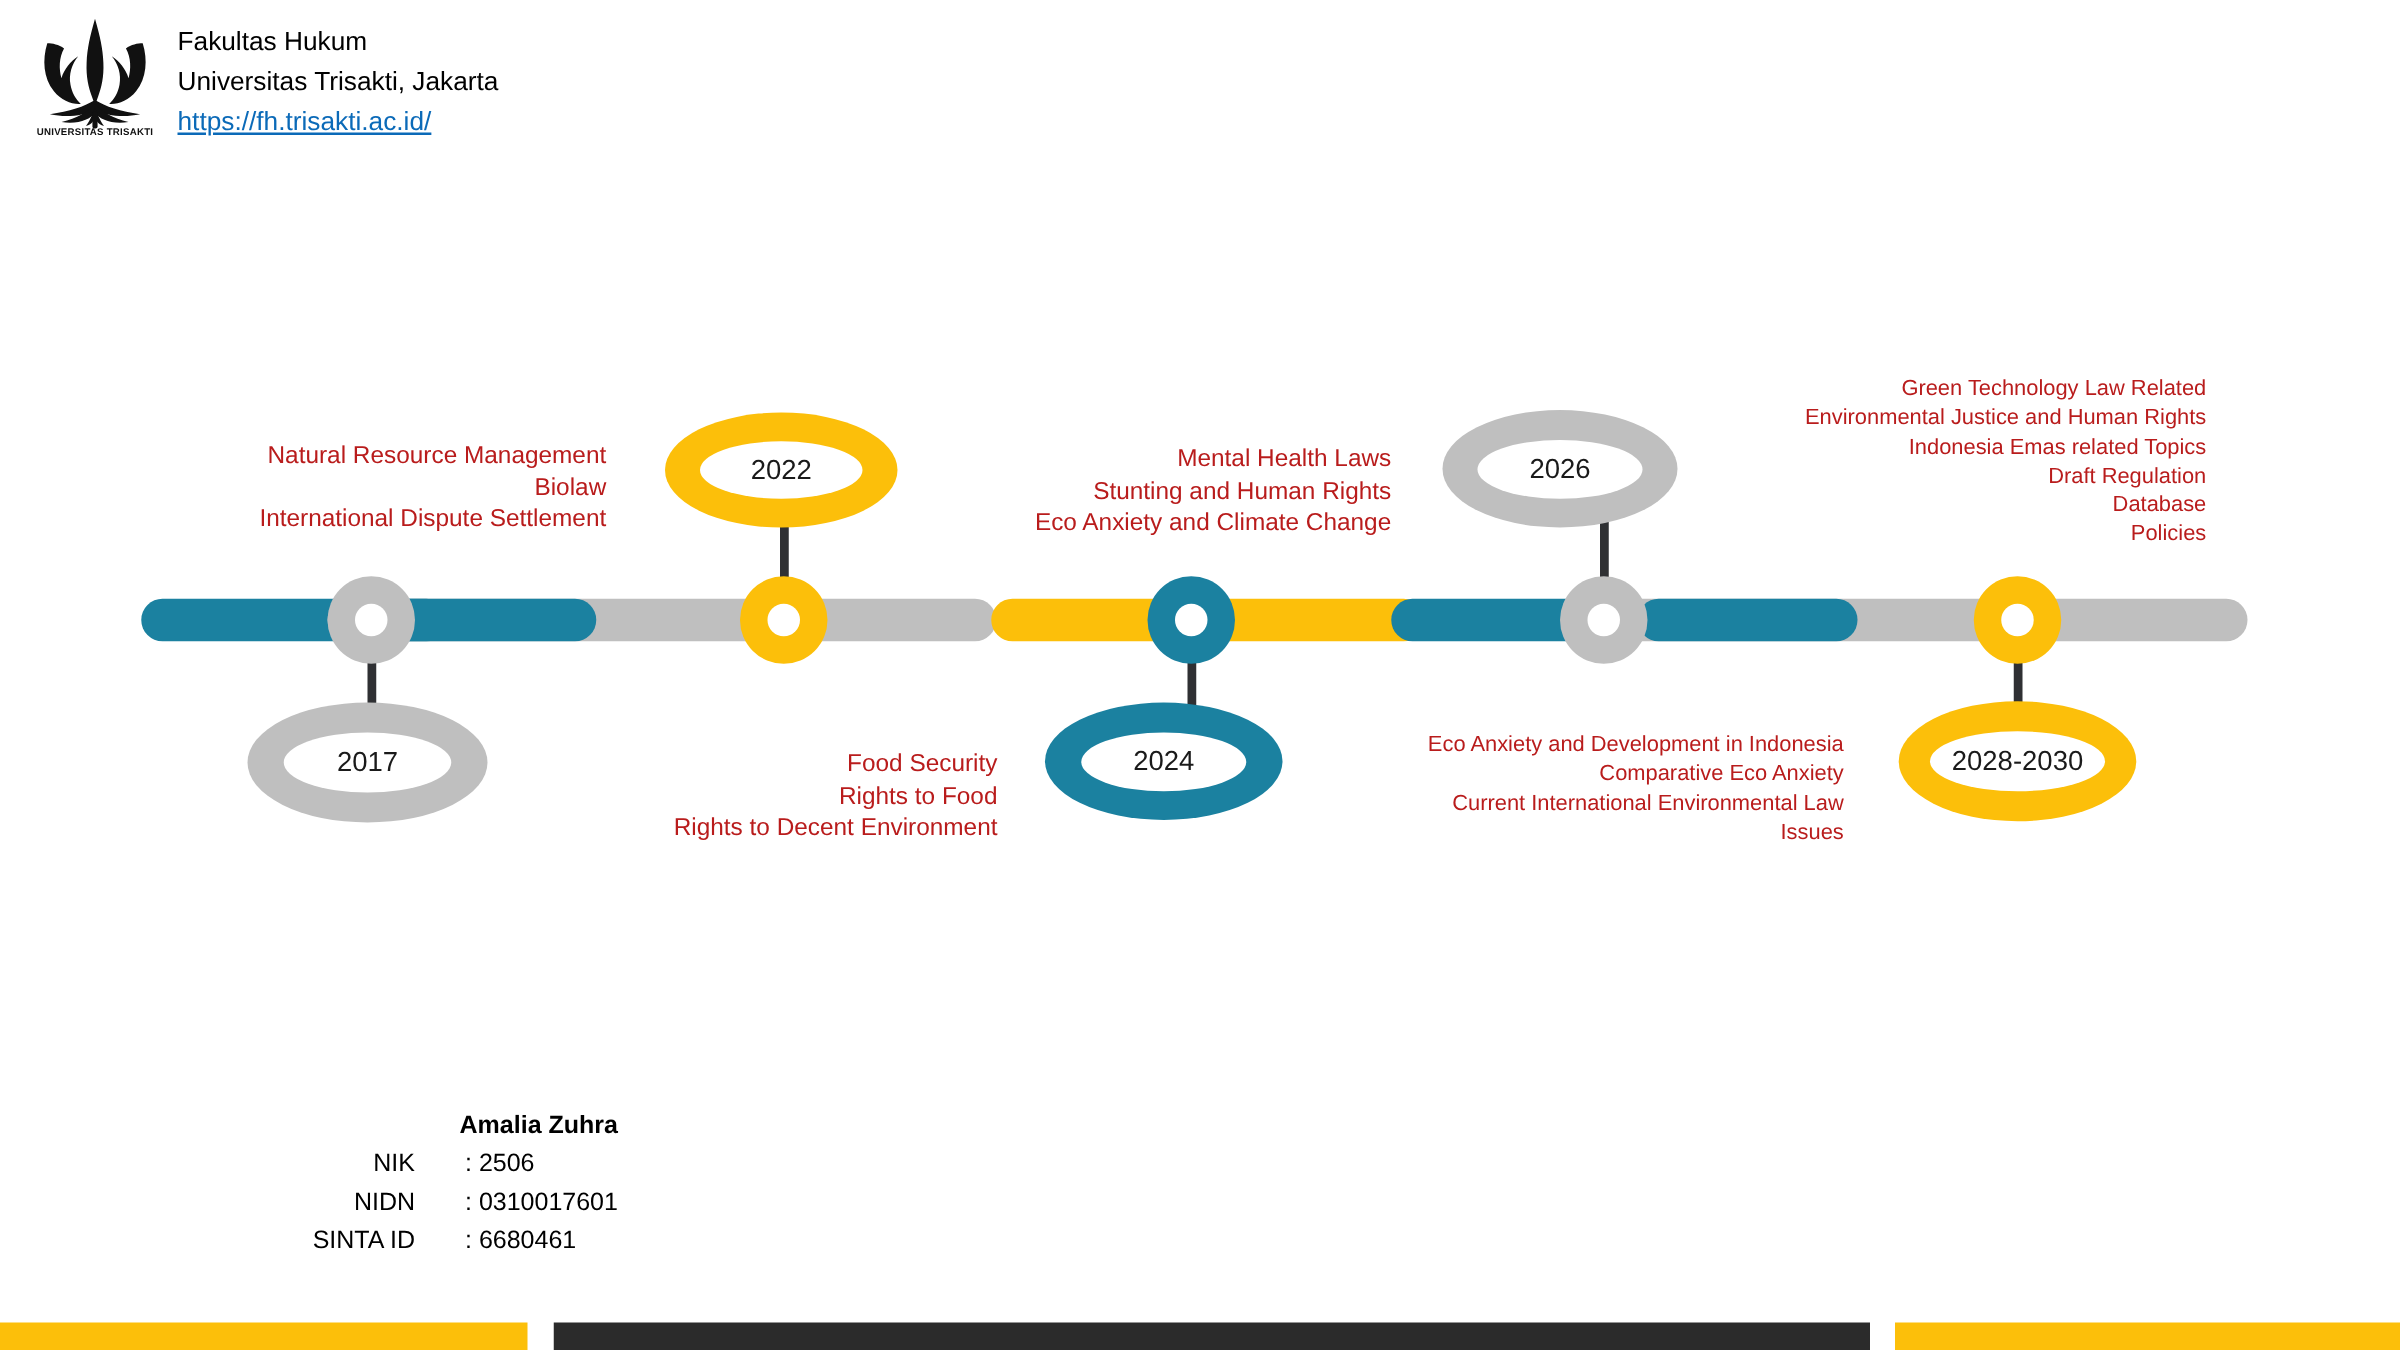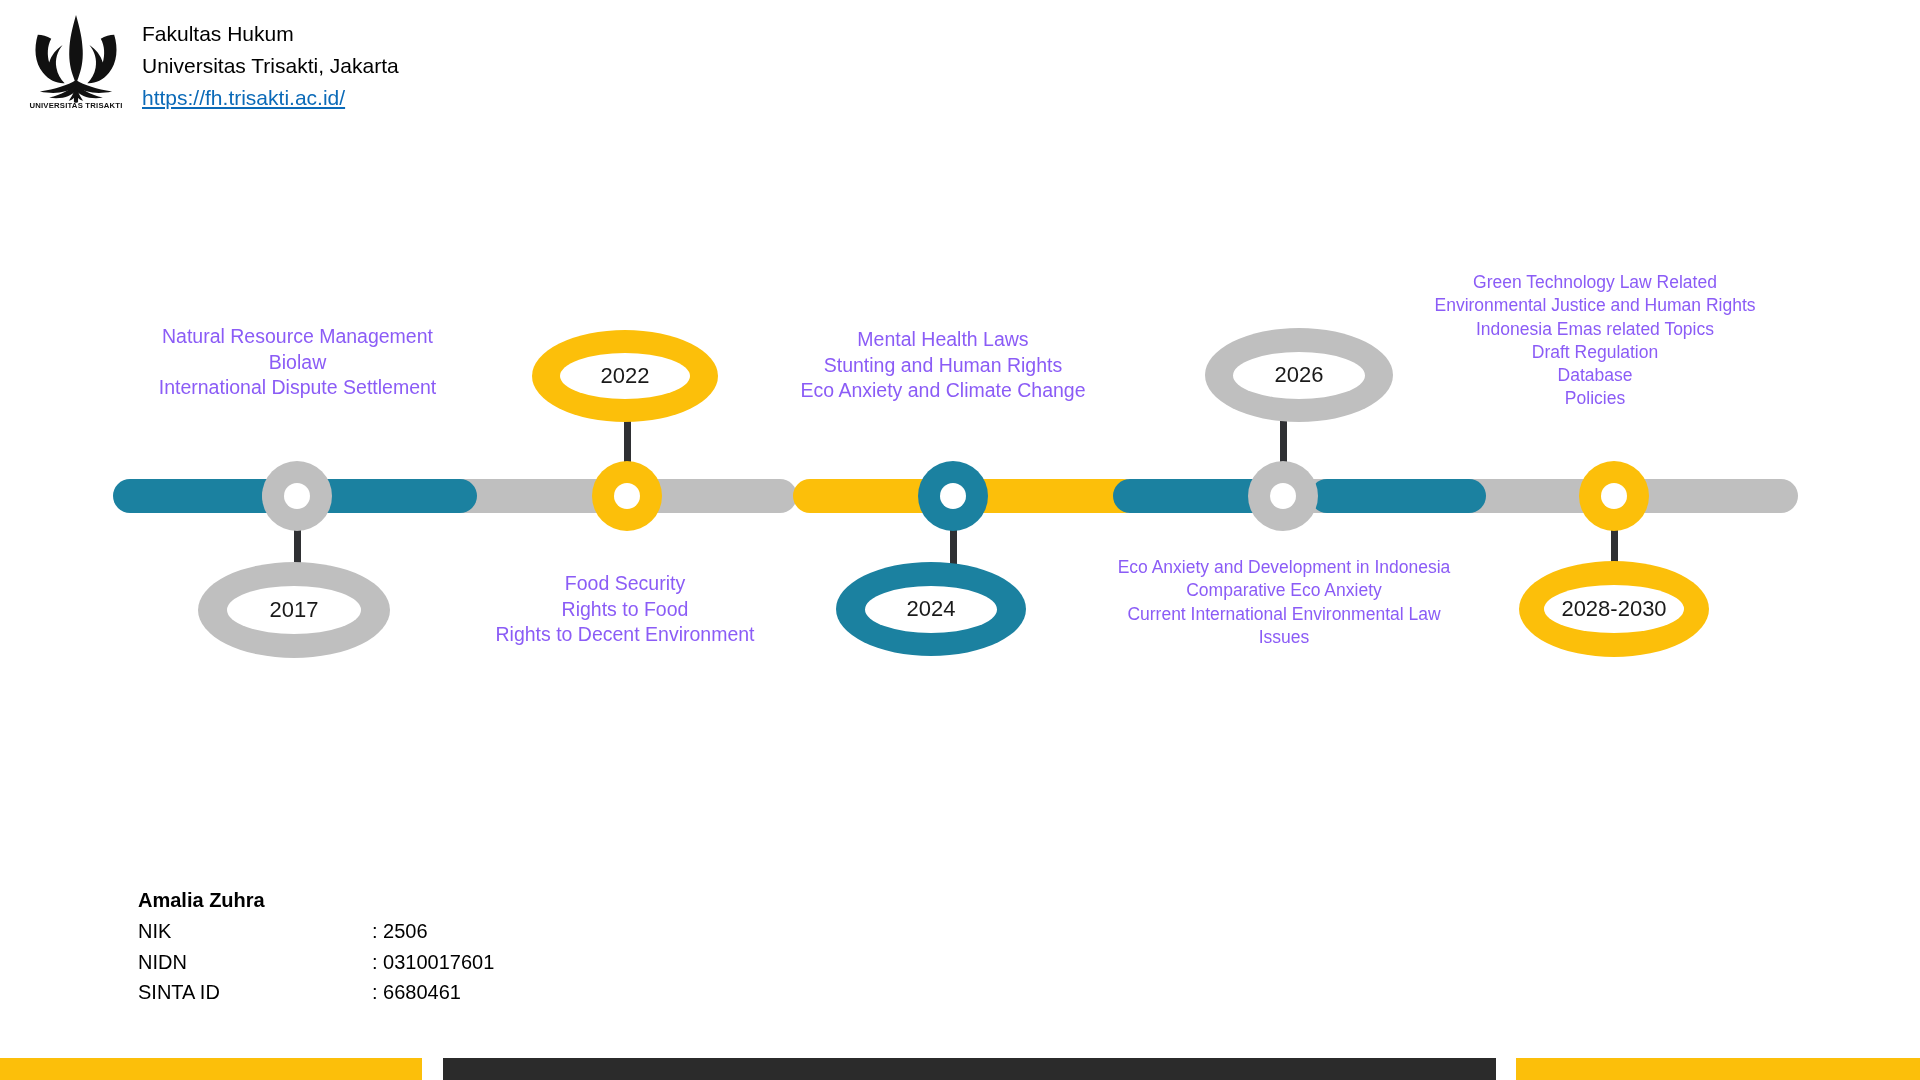--- a/index.html
+++ b/index.html
@@ -102,38 +102,40 @@
   .bubble .yr {
     font-size: 22px;
     color: #1a1a1a;
     white-space: nowrap;
     line-height: 1;
   }
 
   
   .topics {
     position: absolute;
-    text-align: center;
+    text-align: right;
     font-size: 19.5px;
     line-height: 1.32;
-    color: #8b5cf6;
+    color: #b91c1c;
+    margin-top: 28px;
   }
   .topics.small {
     font-size: 17.5px;
     line-height: 1.33;
   }
   .topics .tline { display: block; }
 
   
   #person {
     position: absolute;
     left: 138px; top: 885px;
     font-size: 20px;
     line-height: 1.52;
     color: #000000;
+    text-align: right;
   }
   #person-name {
     font-weight: bold;
     display: block;
     margin-bottom: 1px;
   }
   .prow { display: flex; }
   .prow .plabel { width: 194px; display: block; }
   .prow .pval { display: block; white-space: nowrap; margin-left: 40px; }
 
@@ -215,21 +217,21 @@
       <span class="yr">2022</span>
     </div>
   </div>
 
   <div class="bubble" style="left:836px; top:562px; width:190px; height:94px; background:#1b81a0;">
     <div class="inner" style="width:132px; height:47px;">
       <span class="yr">2024</span>
     </div>
   </div>
 
-  <div class="bubble" style="left:1205px; top:328px; width:188px; height:94px; background:#bfbfbf;">
+  <div class="bubble" style="left:1154px; top:328px; width:188px; height:94px; background:#bfbfbf;">
     <div class="inner" style="width:132px; height:47px;">
       <span class="yr">2026</span>
     </div>
   </div>
 
   <div class="bubble" style="left:1519px; top:561px; width:190px; height:96px; background:#fcbf0a;">
     <div class="inner" style="width:140px; height:48px;">
       <span class="yr">2028-2030</span>
     </div>
   </div>

